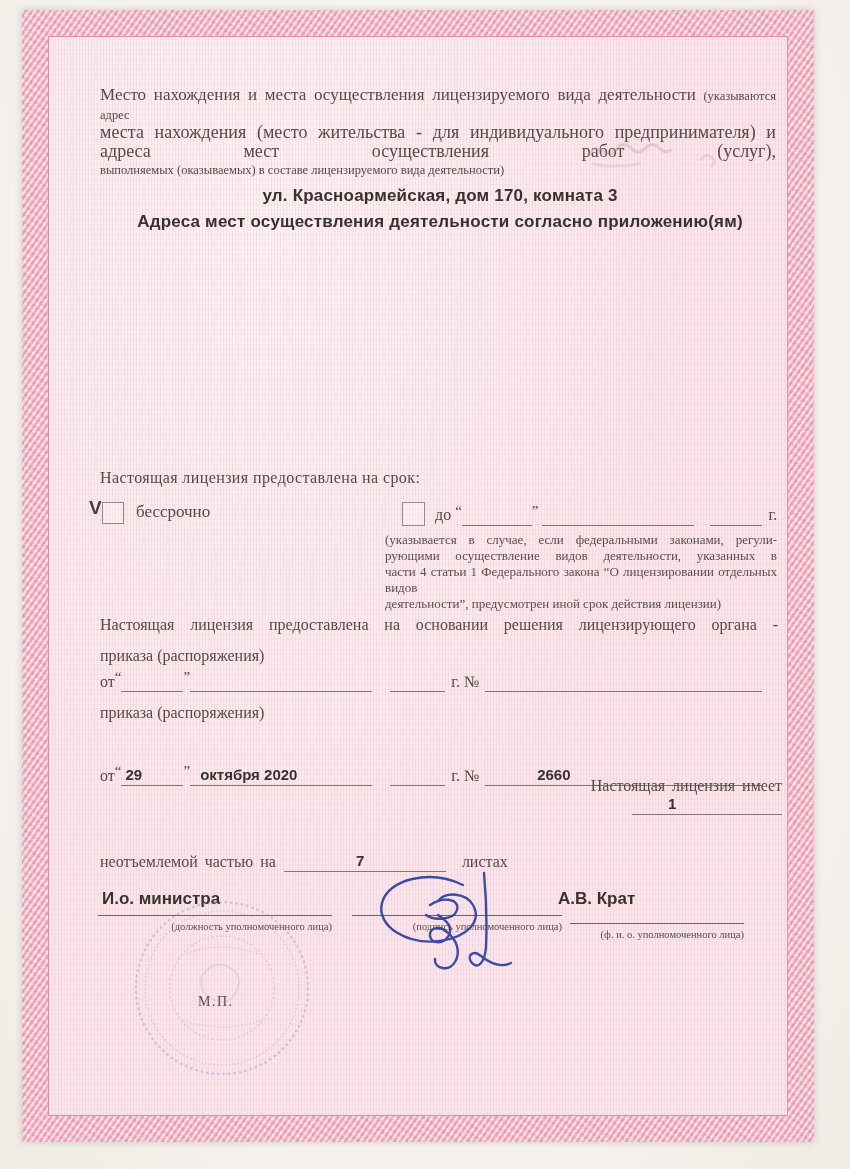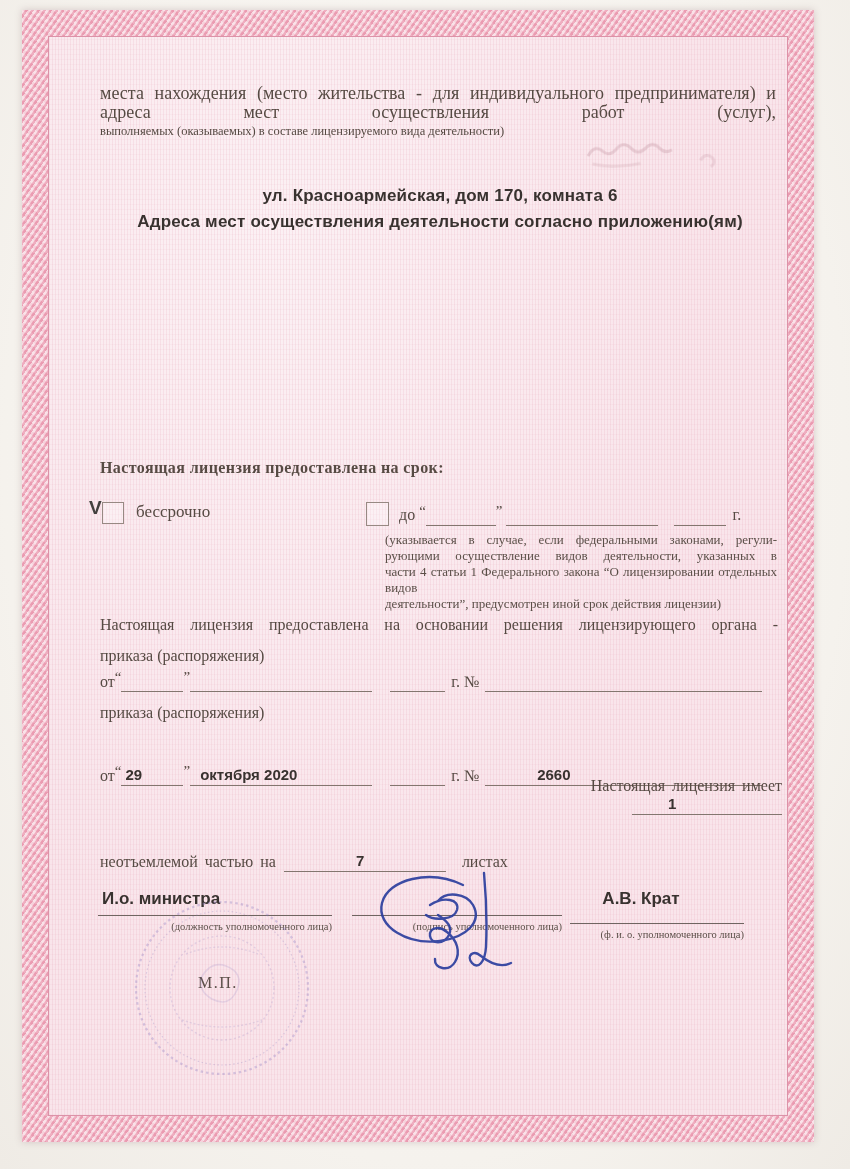--- a/index.html
+++ b/index.html
@@ -34,28 +34,28 @@
   .just{ text-align:justify; text-align-last:justify; }
 
   .intro{ left:78px; top:74px; width:676px; }
   .intro-main{ font-size:17px; line-height:21px; }
   .intro-small{ font-size:12.5px; }
   .intro-l2{ font-size:18px; line-height:19px; }
   .intro-l3{ font-size:12.5px; line-height:19px; }
 
   .addr{ left:78px; width:680px; text-align:center; font-size:17px; letter-spacing:.2px; }
 
-  .heading{ left:78px; top:449px; font-size:16px; letter-spacing:.4px;font-weight:bold; }
+  .heading{ left:78px; top:459px; font-size:16px; letter-spacing:.4px; }
 
   .vmark{ left:67px; top:487px; font-size:19px; color:#43403e; }
   .cbox{ width:22px; height:22px; border:1.5px solid #978983; background:rgba(255,255,255,.25); box-sizing:border-box; }
   .box1{ left:80px; top:492px; }
   .perpetual{ left:114px; top:492px; font-size:17px; }
 
-  .until-row{ left:344px; top:488px; display:flex; align-items:flex-end; height:28px; }
+  .until-row{ left:344px; top:488px; display:flex; align-items:flex-end; height:28px;padding-left:36px; }
   .until-row .cbox{ margin-right:10px; margin-bottom:0px; width:23px; height:24px; }
   .ulbl{ font-size:16px; line-height:18px; padding-bottom:2px; }
   .q{ font-size:15px; line-height:14px; padding-bottom:8px; color:#564a43; }
   .cell{ border-bottom:1px solid #83766f; height:100%; display:flex; align-items:flex-end; box-sizing:border-box; }
   .spacer{ height:100%; }
   .u70{ width:70px; } .u152{ width:152px; } .u52{ width:52px; } .sp16{ width:16px; }
 
   .note{ left:363px; top:522px; width:392px; font-size:13px; line-height:16px; color:#5b4f48; }
   .note div{ text-align:justify; text-align-last:justify; }
   .note div:last-child{ text-align-last:left; }
@@ -74,45 +74,48 @@
   .gap18{ width:18px; height:100%; }
 
   .apx{ left:78px; width:682px; height:30px; display:flex; align-items:flex-end; font-size:16px; color:#564a43; word-spacing:3px; }
   .apx .lbl{ line-height:19px; padding-bottom:1px; white-space:nowrap; }
   .apx .fc{ height:30px; }
   .c150{ width:150px; } .c162{ width:162px; }
   .apx .tail{ flex:1; line-height:19px; padding-bottom:1px; text-align:justify; text-align-last:justify; margin-left:14px; }
   .pl36{ padding-left:36px; } .pl72{ padding-left:72px; } .pl10{ padding-left:10px; } .pl4{ padding-left:4px; } .pl52{ padding-left:52px;margin-top:27px; }
 
   .sig-pos{ left:80px; top:879px; font-size:17px; }
-  .sig-name{ left:536px; top:879px; width:166px; text-align:center; font-size:17px; }
+  .sig-name{ left:536px; top:879px; width:166px; text-align:left; font-size:17px; }
   .sline{ top:905px; border-bottom:1px solid #6f6561; height:0; }
   .sl1{ left:76px; width:234px; } .sl2{ left:330px; width:210px; } .sl3{ left:548px; width:174px;margin-top:8px; }
   .cap{ top:911px; font-size:10.5px; color:#5b4f48; text-align:right; }
 
-  .mp{ left:176px; top:964px; font-size:16px; letter-spacing:1.5px; color:#5c4f49; }
+  .mp{ left:176px; top:984px; font-size:14px; letter-spacing:1.5px; color:#5c4f49; }
 
   .stamp{ left:100px; top:870px; filter:blur(.5px); }
   .sig-ink{ left:346px; top:853px; }
   .bleed{ left:560px; top:118px; transform:rotate(-3deg); opacity:.65; filter:blur(.7px); }
 </style>
 </head>
 <body>
 
 <div class="scan">
   <div class="paper">
     <div class="field"></div>
     <div class="frame-line"></div>
 
     <div class="abs intro serif">
+      <div class="just">
+        <span class="intro-main">Место нахождения и места осуществления лицензируемого вида деятельности </span><span class="intro-small">(указываются адрес</span>
+      </div>
       <div class="intro-l2 just">места нахождения (место жительства - для индивидуального предпринимателя) и адреса мест осуществления работ (услуг),</div>
       <div class="intro-l3">выполняемых (оказываемых) в составе лицензируемого вида деятельности)</div>
     </div>
 
-    <div class="abs addr bold-sans" style="top:176px;">ул. Красноармейская, дом 170, комната 6</div>
+    <div class="abs addr bold-sans" style="top:176px;">ул. Красноармейская, дом 170, комната 3</div>
     <div class="abs addr bold-sans" style="top:202px;">Адреса мест осуществления деятельности согласно приложению(ям)</div>
 
     <div class="abs heading serif">Настоящая лицензия предоставлена на срок:</div>
 
     <span class="abs vmark bold-sans">V</span>
     <div class="abs cbox box1"></div>
     <span class="abs perpetual serif">бессрочно</span>
 
     <div class="abs until-row">
       <div class="cbox"></div>

